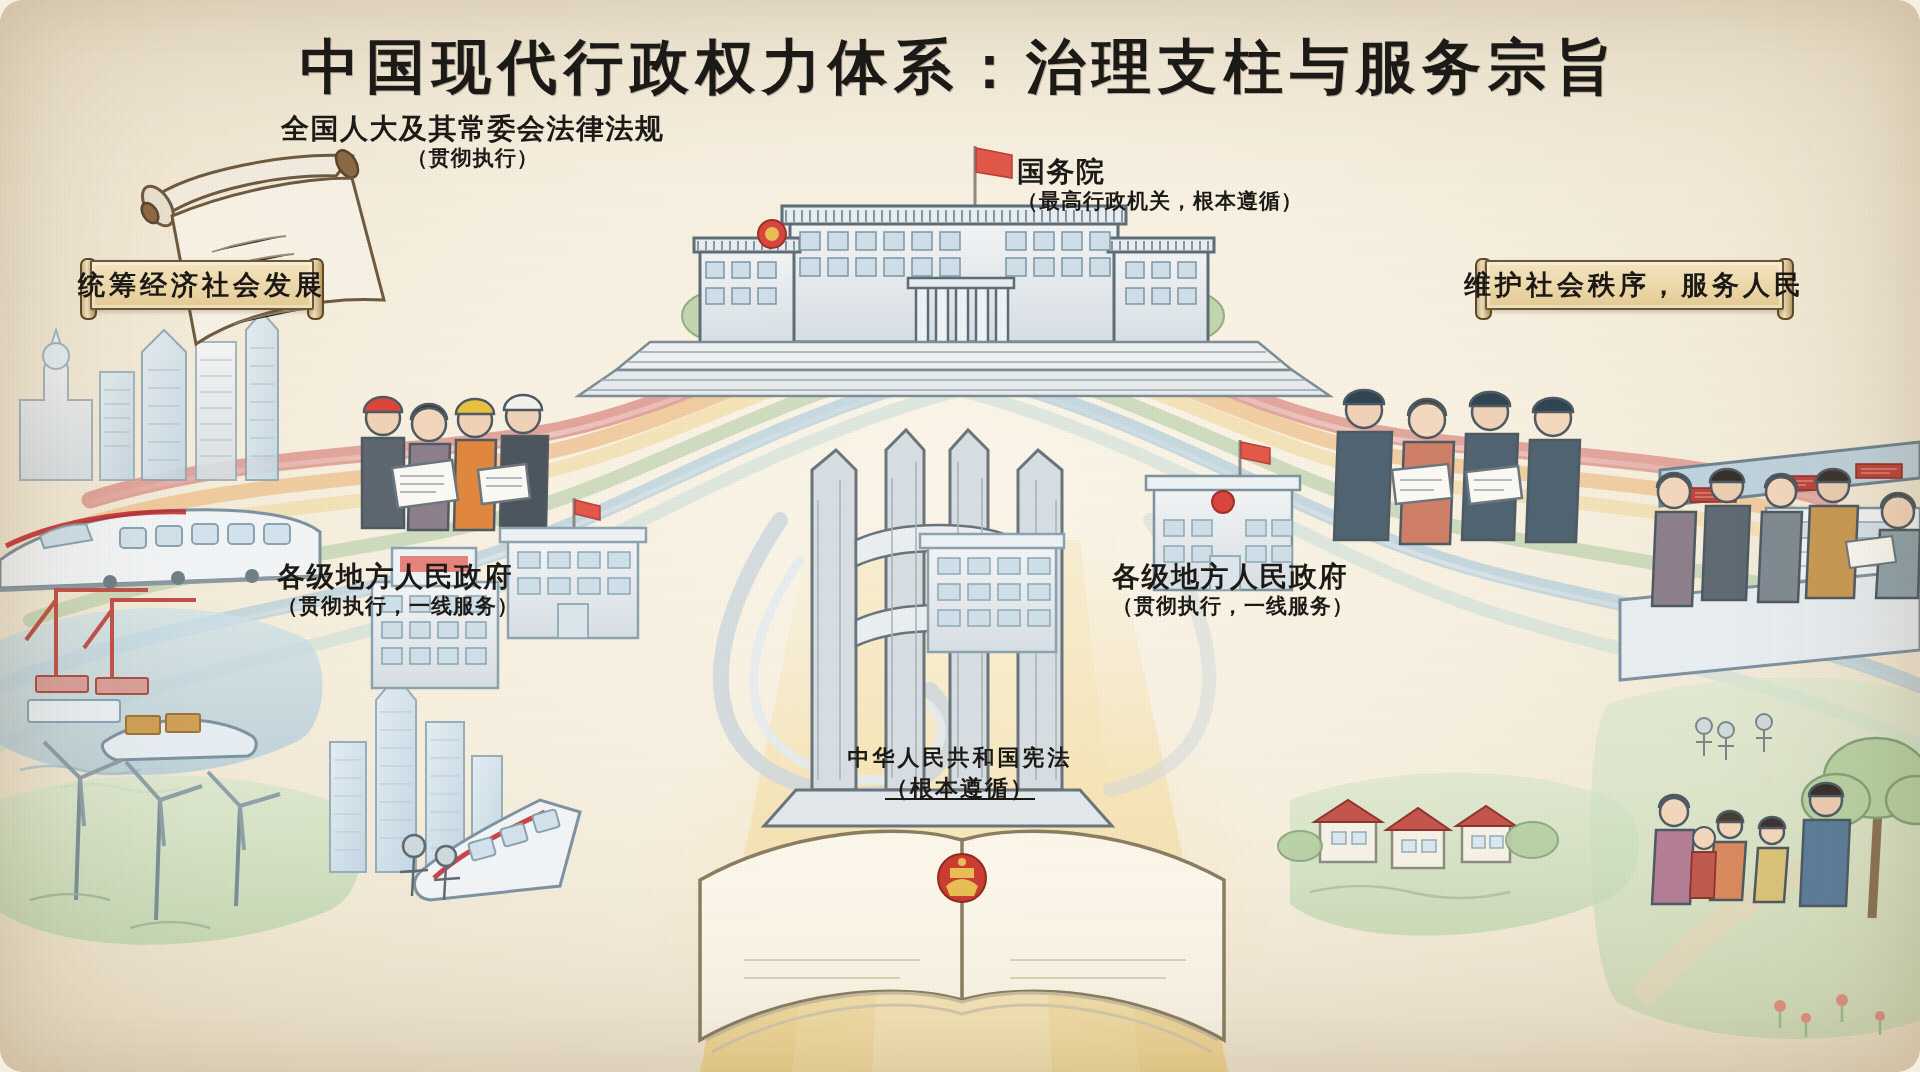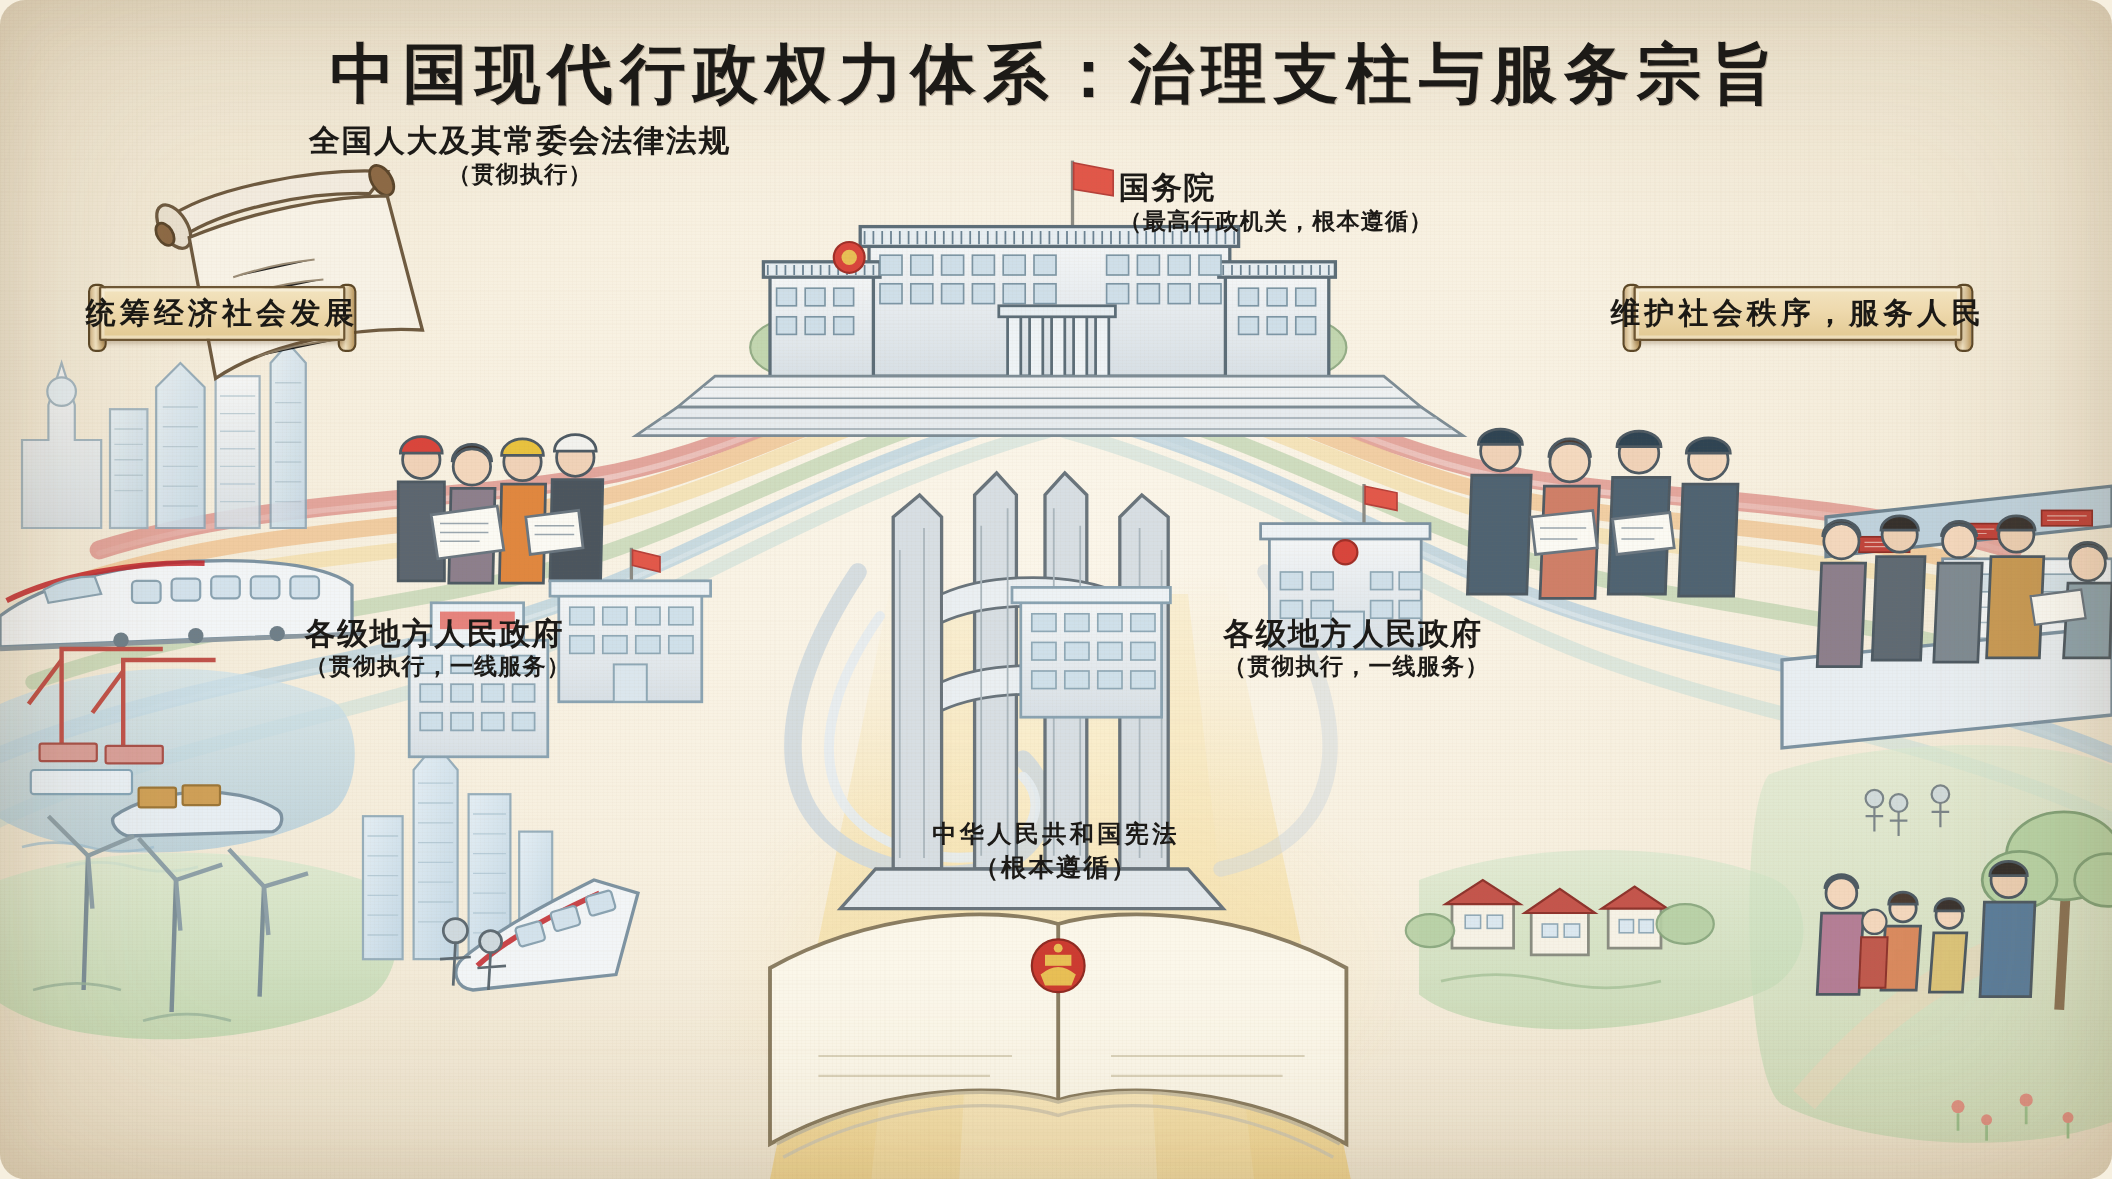--- a/index.html
+++ b/index.html
@@ -38,21 +38,21 @@
     text-shadow:1px 1px 0 rgba(60,40,20,.28);
   }
   .lbl-main{font-size:28px;font-weight:bold;line-height:1.18;letter-spacing:1.5px;white-space:nowrap;}
   .lbl-sub{font-size:21px;font-weight:bold;line-height:1.25;letter-spacing:1px;white-space:nowrap;text-align:center;}
   .npc-label{left:281px;top:112px;}
   .statecouncil-label{left:1017px;top:155px;}
   .localgov-left{left:277px;top:560px;}
   .localgov-right{left:1112px;top:560px;}
   .constitution{left:0;top:745px;width:1920px;text-align:center;}
   .constitution .lbl-main{font-size:22px;letter-spacing:3px;}
-  .constitution .lbl-sub{font-size:23px;letter-spacing:2px;margin-top:4px;}
+  .constitution .lbl-sub{font-size:23px;letter-spacing:2px;margin-top:4px;text-decoration:underline;}
 
   
   .banner{position:absolute;height:46px;display:flex;align-items:flex-end;justify-content:center;}
   .banner .plate{
     position:relative;height:46px;width:100%;
     background:linear-gradient(180deg,#f2e3bf 0%,#eed9ad 45%,#e2c992 100%);
     border:2.5px solid #6d5634;border-radius:2px;
     box-shadow:inset 0 0 0 3px rgba(255,255,255,.35), 0 2px 4px rgba(90,60,25,.25);
     display:flex;align-items:center;justify-content:center;
   }

